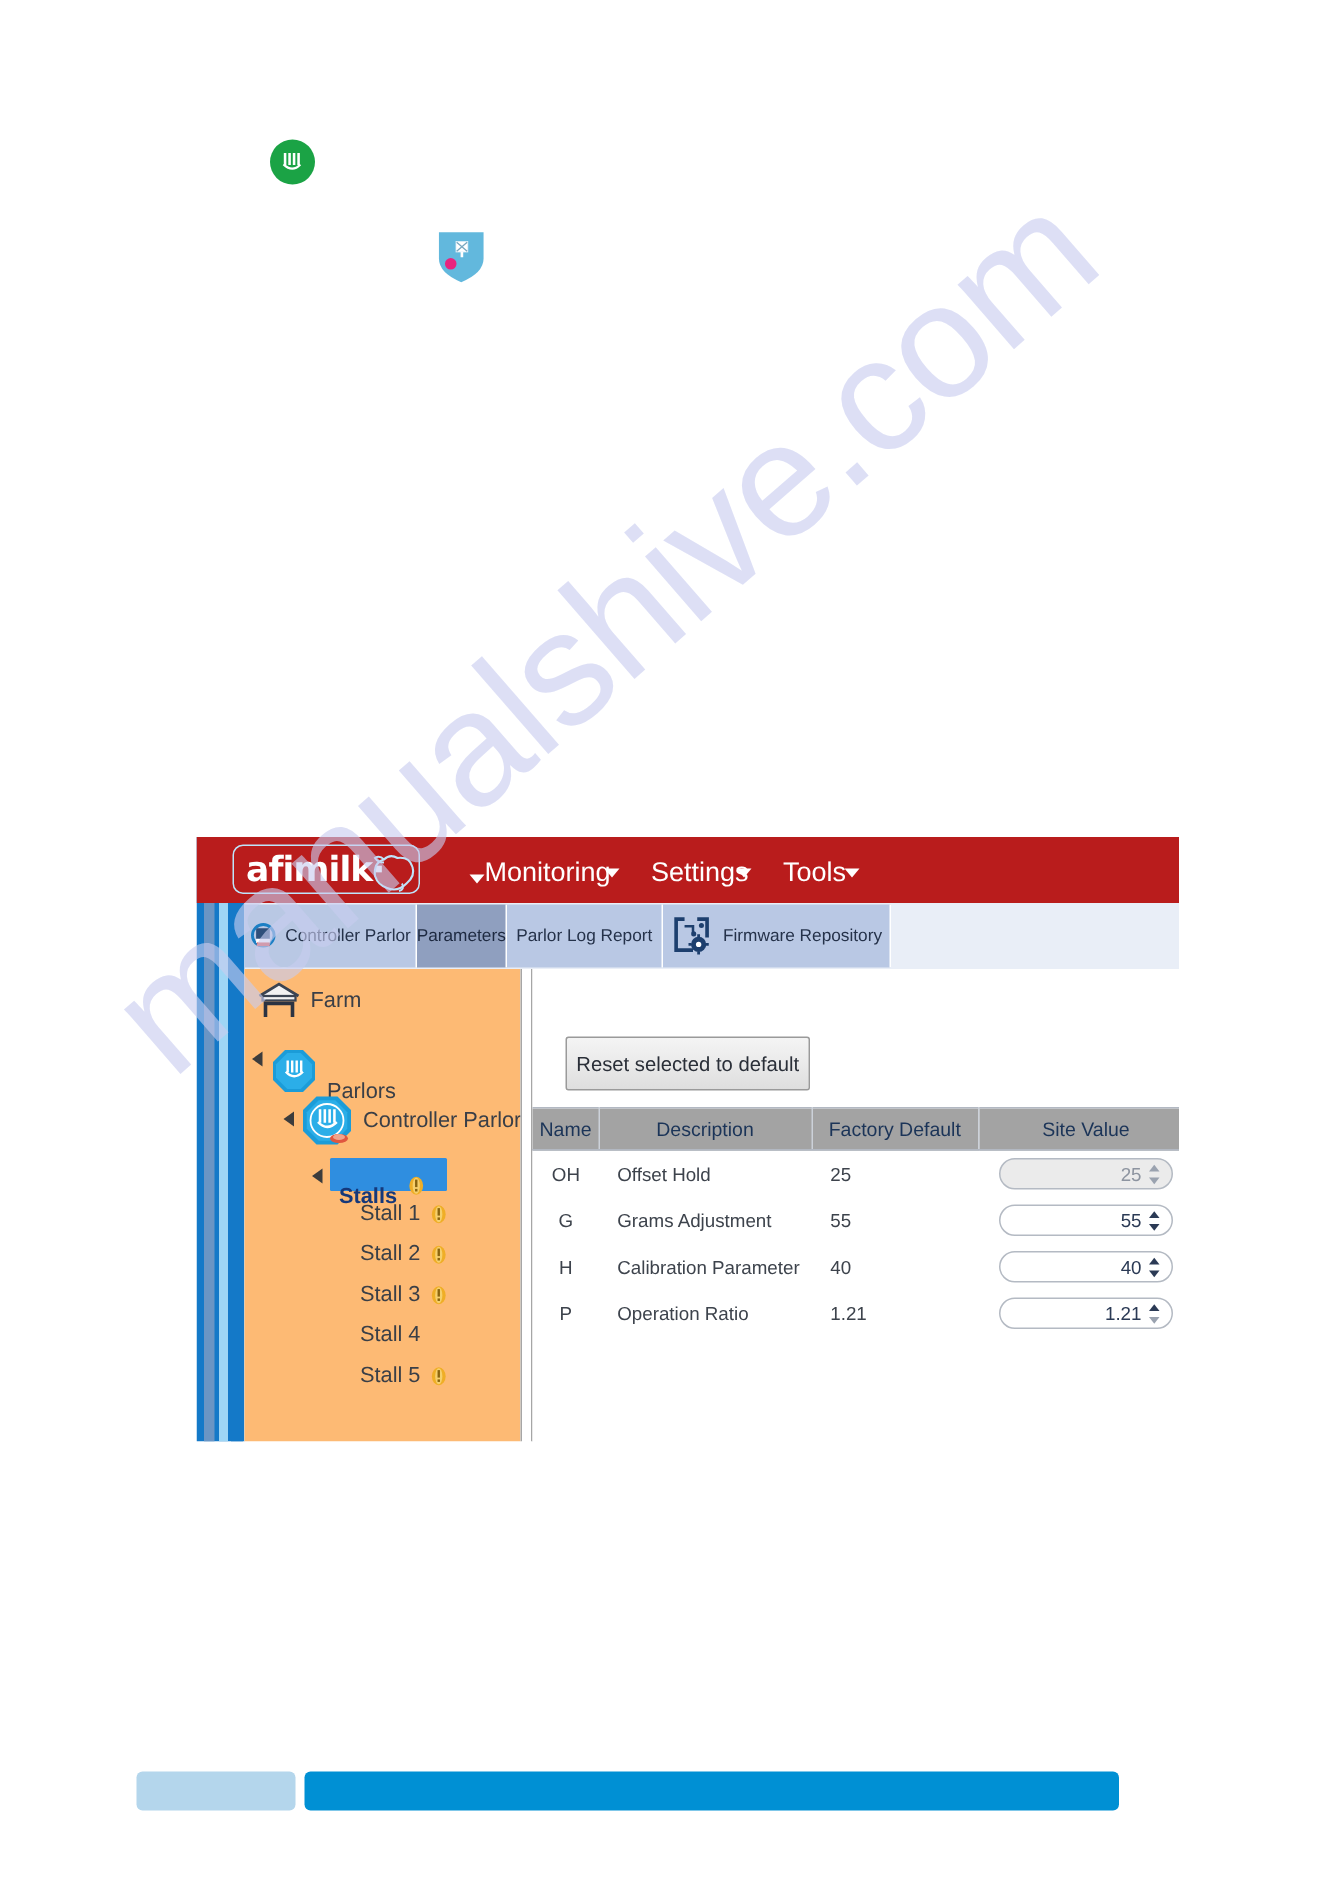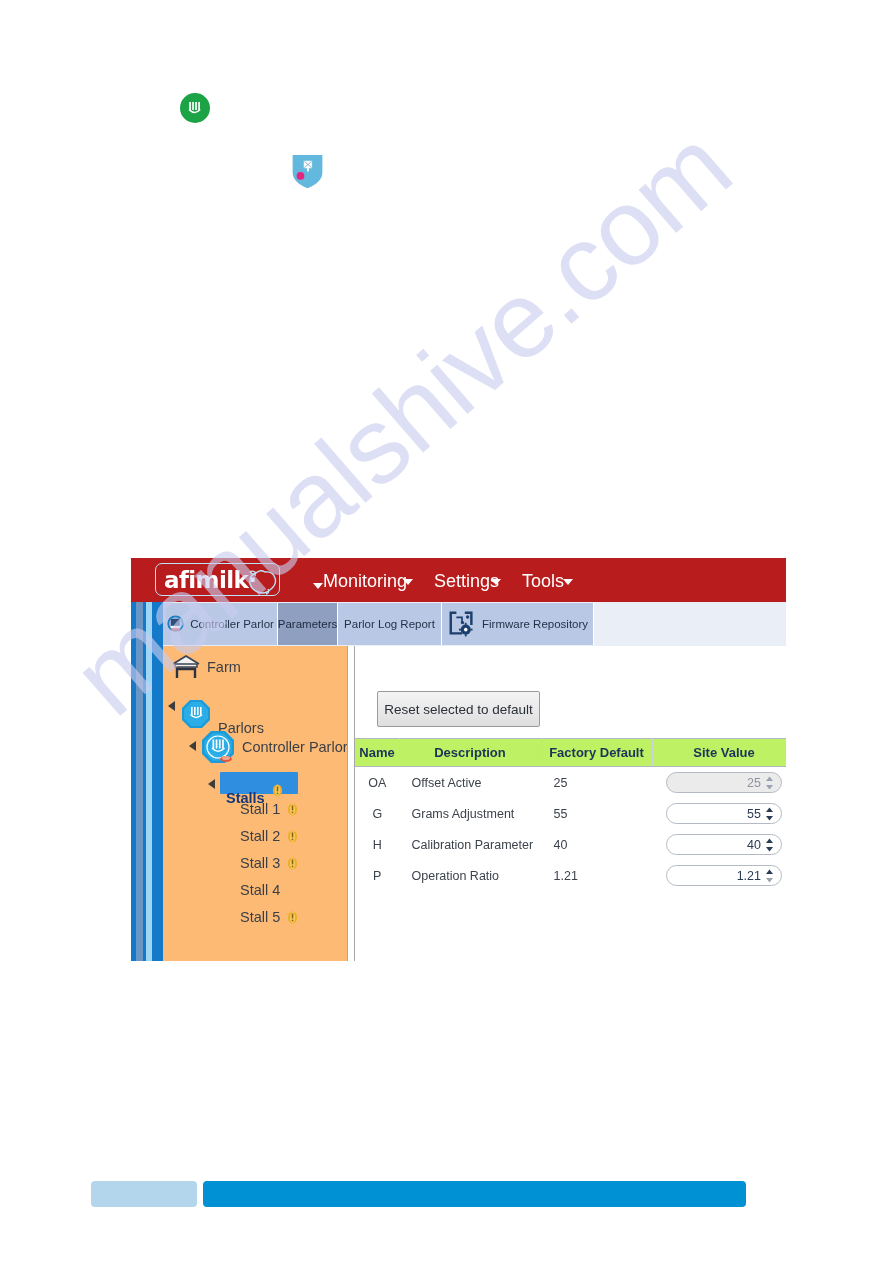--- a/index.html
+++ b/index.html
@@ -335,26 +335,26 @@
     left: 0;
     top: 92px;
     width: 431px;
   }
   .ptable table {
     border-collapse: collapse;
     width: 431px;
     table-layout: fixed;
   }
   .ptable th {
-    background: #bef264;
+    background: #a3a3a3;
     border-top: 1px solid #b2b8c2;
     border-bottom: 1px solid #b2b8c2;
     border-right: 1px solid #ccd1d9;
     font-size: 13px;
-    font-weight: bold;
+    font-weight: normal;
     color: #1b3458;
     height: 25px;
     font-family: "Liberation Sans", sans-serif;
   }
   .ptable td {
     font-size: 12.5px;
     color: #3d434c;
     height: 29px;
     font-family: "Liberation Sans", sans-serif;
     vertical-align: middle;
@@ -631,35 +631,35 @@
           <thead>
             <tr>
               <th class="col-name">Name</th>
               <th class="col-desc">Description</th>
               <th class="col-fd">Factory Default</th>
               <th class="col-sv">Site Value</th>
             </tr>
           </thead>
           <tbody>
 
-
             <tr>
-              <td class="col-name">OA</td>
-              <td class="col-desc">Offset Active</td>
+              <td class="col-name">OH</td>
+              <td class="col-desc">Offset Hold</td>
               <td class="col-fd">25</td>
               <td class="col-sv">
                 <span class="spinner disabled">
                   <span>25</span>
                   <svg class="spin-arrows" viewBox="0 0 9 15">
                     <path d="M4.5 1 L8 5.5 L1 5.5 Z" fill="#9aa2af"></path>
                     <path d="M4.5 14 L8 9.5 L1 9.5 Z" fill="#9aa2af"></path>
                   </svg>
                 </span>
               </td>
             </tr>
+
 
             <tr>
               <td class="col-name">G</td>
               <td class="col-desc">Grams Adjustment</td>
               <td class="col-fd">55</td>
               <td class="col-sv">
                 <span class="spinner">
                   <span>55</span>
                   <svg class="spin-arrows" viewBox="0 0 9 15">
                     <path d="M4.5 1 L8 5.5 L1 5.5 Z" fill="#2b3a55"></path>

